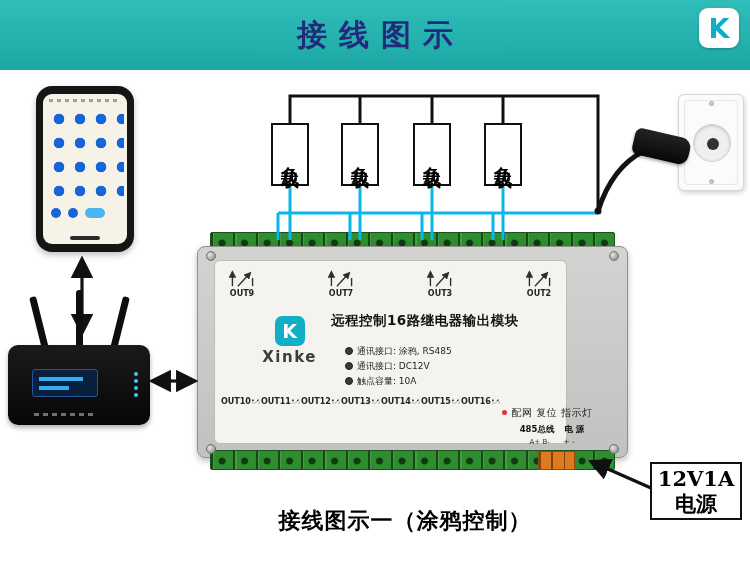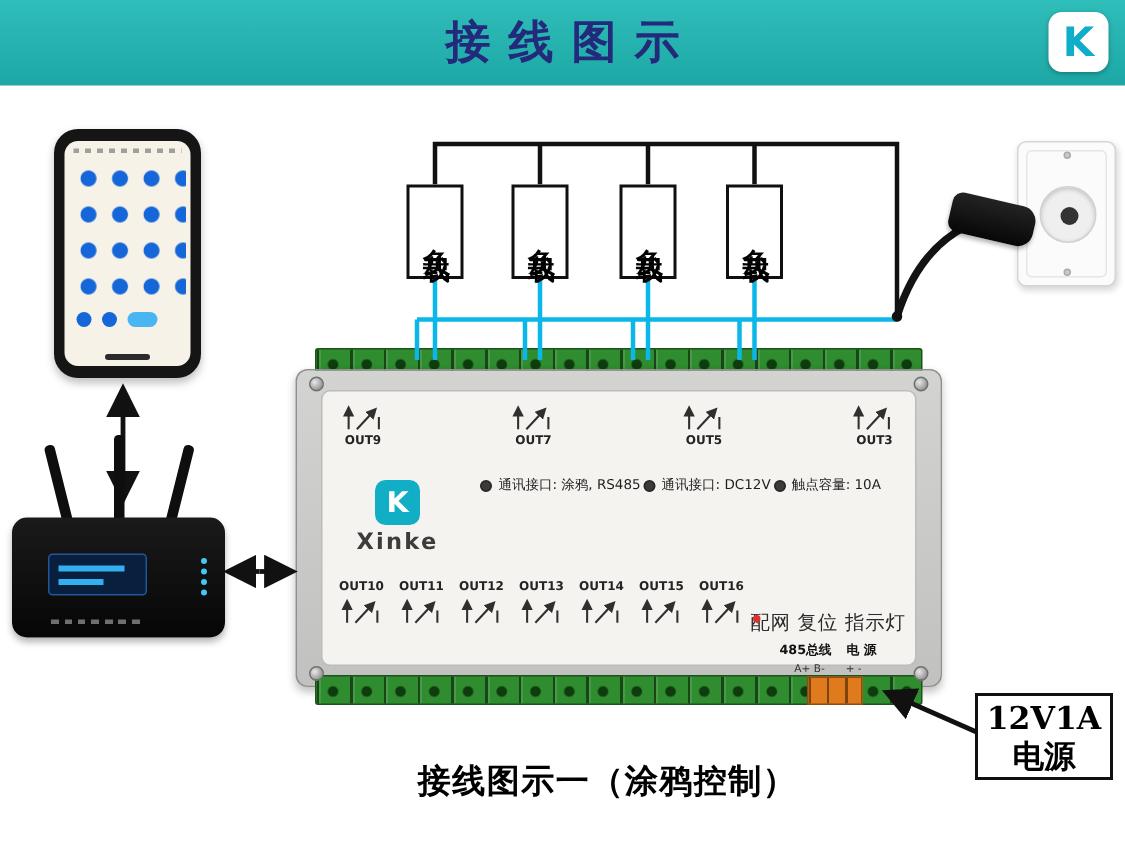--- a/index.html
+++ b/index.html
@@ -1,20 +1,20 @@
 <!DOCTYPE html>
 <html><head>
 <meta charset="utf-8">
 <style>
   * { margin:0; padding:0; box-sizing:border-box; }
   html,body { width:750px; height:561px; background:#fff; font-family:"DejaVu Sans","Liberation Sans",sans-serif; }
   .stage { position:relative; width:750px; height:561px; overflow:hidden; background:#fff; }
 
   
-  .banner { position:absolute; left:0; top:0; width:750px; height:57px;
+  .banner { position:absolute; left:0; top:0; width:750px; height:70px;
     background:linear-gradient(180deg,#30bebb,#1ca7a4);
     display:flex; align-items:center; justify-content:center; z-index:10; }
   .banner-title { font-family:"DejaVu Serif","Liberation Serif",serif; font-size:30px; font-weight:bold;
     color:#232a7c; letter-spacing:12px; text-indent:12px; }
   .banner-logo { position:absolute; right:11px; top:8px; width:40px; height:40px; background:#fff;
     border-radius:9px; display:flex; align-items:center; justify-content:center;
     box-shadow:0 1px 3px rgba(0,0,0,.25); }
   .banner-logo span { color:#0fadc9; font-size:27px; font-weight:bold; }
 
   
@@ -62,40 +62,40 @@
   .orange-term { position:absolute; left:341px; top:221px; width:37px; height:19px; background-color:#e07b1d;
     background-image:repeating-linear-gradient(90deg, rgba(0,0,0,.45) 0 1.5px, rgba(0,0,0,0) 1.5px 12.3px);
     border:1px solid #8d4d10; z-index:2; }
   .board { position:absolute; left:0; top:16px; width:431px; height:212px;
     background:linear-gradient(180deg,#d3d3d1,#c1c1bf); border:1px solid #8f8f8d; border-radius:8px;
     box-shadow:0 3px 6px rgba(0,0,0,.25); }
   .screw { position:absolute; width:10px; height:10px; border-radius:50%;
     background:radial-gradient(circle at 35% 35%, #e8e8e8, #9a9a9a 70%); border:1px solid #707070; z-index:2; }
   .sc1 { left:9px; top:21px; } .sc2 { left:412px; top:21px; }
   .sc3 { left:9px; top:214px; } .sc4 { left:412px; top:214px; }
-  .panel { position:absolute; left:17px; top:30px; width:397px; height:184px; background:#f4f3f0;
+  .panel { position:absolute; left:17px; top:30px; width:353px; height:184px; background:#f4f3f0;
     border:1px solid #bdbcb8; border-radius:6px; display:flex; flex-direction:column; padding:0 4px; }
   .row-top { display:flex; justify-content:space-between; padding:5px 2px 0; height:52px; }
   .out-item { display:flex; flex-direction:column; align-items:center; width:42px; }
-  .out-item-b { display:flex; flex-direction:column; align-items:center; width:40px; }
+  .out-item-b { display:flex; align-items:center; width:40px; }
   .relay-svg { width:33px; height:22px; }
   .out-label { font-size:8px; font-weight:bold; color:#242424; margin-top:1px; }
   .row-mid { flex:1; display:flex; justify-content:center; align-items:flex-start; gap:14px; padding-top:3px; }
   .logo-block { display:flex; flex-direction:column; align-items:center; margin-top:4px; }
   .logo-sq { width:30px; height:30px; border-radius:7px; background:#12aec6; color:#fff; display:flex;
     align-items:center; justify-content:center; font-size:19px; font-weight:bold; }
   .brand { font-size:15px; font-weight:bold; color:#3c3c3c; letter-spacing:1.5px; margin-top:2px; }
   .mid-right { display:flex; flex-direction:column; align-items:flex-start; }
   .module-title { font-size:13.5px; font-weight:bold; color:#141414; letter-spacing:.5px; }
-  .specs { display:flex; flex-direction:row; gap:2px; margin-top:1px; margin-left:14px; }
+  .specs { display:flex; flex-direction:column; gap:2px; margin-top:15px; margin-left:14px; }
   .spec { display:flex; align-items:center; gap:4px; font-size:9px; color:#1e1e1e; }
   .spec-ico { width:8px; height:8px; border-radius:50%; background:#3a3a3a; border:1px solid #222; display:block; }
   .row-bottom { display:flex; align-items:flex-start; padding:2px 2px 0; height:60px; }
   .io-block { margin-left:auto; width:108px; text-align:center; padding-top:8px; position:relative; }
-  .io-line1 { font-size:13px; color:#2a2a2a; letter-spacing:.5px; }
+  .io-line1 { font-size:10px; color:#2a2a2a; letter-spacing:.5px; }
   .io-line2 { display:flex; justify-content:center; gap:10px; font-size:8.5px; font-weight:bold; color:#111; margin-top:4px; }
   .io-line3 { display:flex; justify-content:center; gap:14px; font-size:7px; color:#333; margin-top:2px; }
   .io-led { position:absolute; left:4px; top:12px; width:5px; height:5px; border-radius:50%; background:#e03030; display:block; }
 
   
   .loads { position:absolute; inset:0; z-index:5; pointer-events:none; }
   .load-box { position:absolute; top:123px; width:38px; height:63px; background:#fff; border:2px solid #101010;
     display:flex; align-items:center; justify-content:center; }
   .load-box:nth-of-type(1) { left:271px; }
   .load-box:nth-of-type(2) { left:341px; }
@@ -236,54 +236,55 @@
               <g stroke="#2f2f2f" stroke-width="1.5" fill="none">
                 <line x1="7" y1="22" x2="7" y2="7" marker-end="url(#ahs)"></line>
                 <line x1="13" y1="22" x2="26" y2="8" marker-end="url(#ahs)"></line>
                 <line x1="29" y1="22" x2="29" y2="13"></line>
               </g>
             </svg>
             <span class="out-label">OUT7</span>
           </div>
 
 
+
+
           <div class="out-item">
             <svg class="relay-svg" viewBox="0 0 36 24">
               <g stroke="#2f2f2f" stroke-width="1.5" fill="none">
                 <line x1="7" y1="22" x2="7" y2="7" marker-end="url(#ahs)"></line>
                 <line x1="13" y1="22" x2="26" y2="8" marker-end="url(#ahs)"></line>
                 <line x1="29" y1="22" x2="29" y2="13"></line>
               </g>
             </svg>
-            <span class="out-label">OUT5</span>
-          </div>
-
+            <span class="out-label">OUT3</span>
+          </div>
 
           <div class="out-item">
             <svg class="relay-svg" viewBox="0 0 36 24">
               <g stroke="#2f2f2f" stroke-width="1.5" fill="none">
                 <line x1="7" y1="22" x2="7" y2="7" marker-end="url(#ahs)"></line>
                 <line x1="13" y1="22" x2="26" y2="8" marker-end="url(#ahs)"></line>
                 <line x1="29" y1="22" x2="29" y2="13"></line>
               </g>
             </svg>
-            <span class="out-label">OUT3</span>
-          </div>
-
+            <span class="out-label">OUT2</span>
+          </div>
 
         </div>
 
       <div class="row-mid">
         <div class="logo-block">
           <div class="logo-sq">
             <span>K</span>
           </div>
           <div class="brand">Xinke</div>
         </div>
         <div class="mid-right">
+          <div class="module-title">远程控制16路继电器输出模块</div>
           <div class="specs">
 
               <div class="spec">
                 <i class="spec-ico"></i>
                 <span>通讯接口: 涂鸦, RS485</span>
               </div>
 
               <div class="spec">
                 <i class="spec-ico"></i>
                 <span>通讯接口: DC12V</span>

